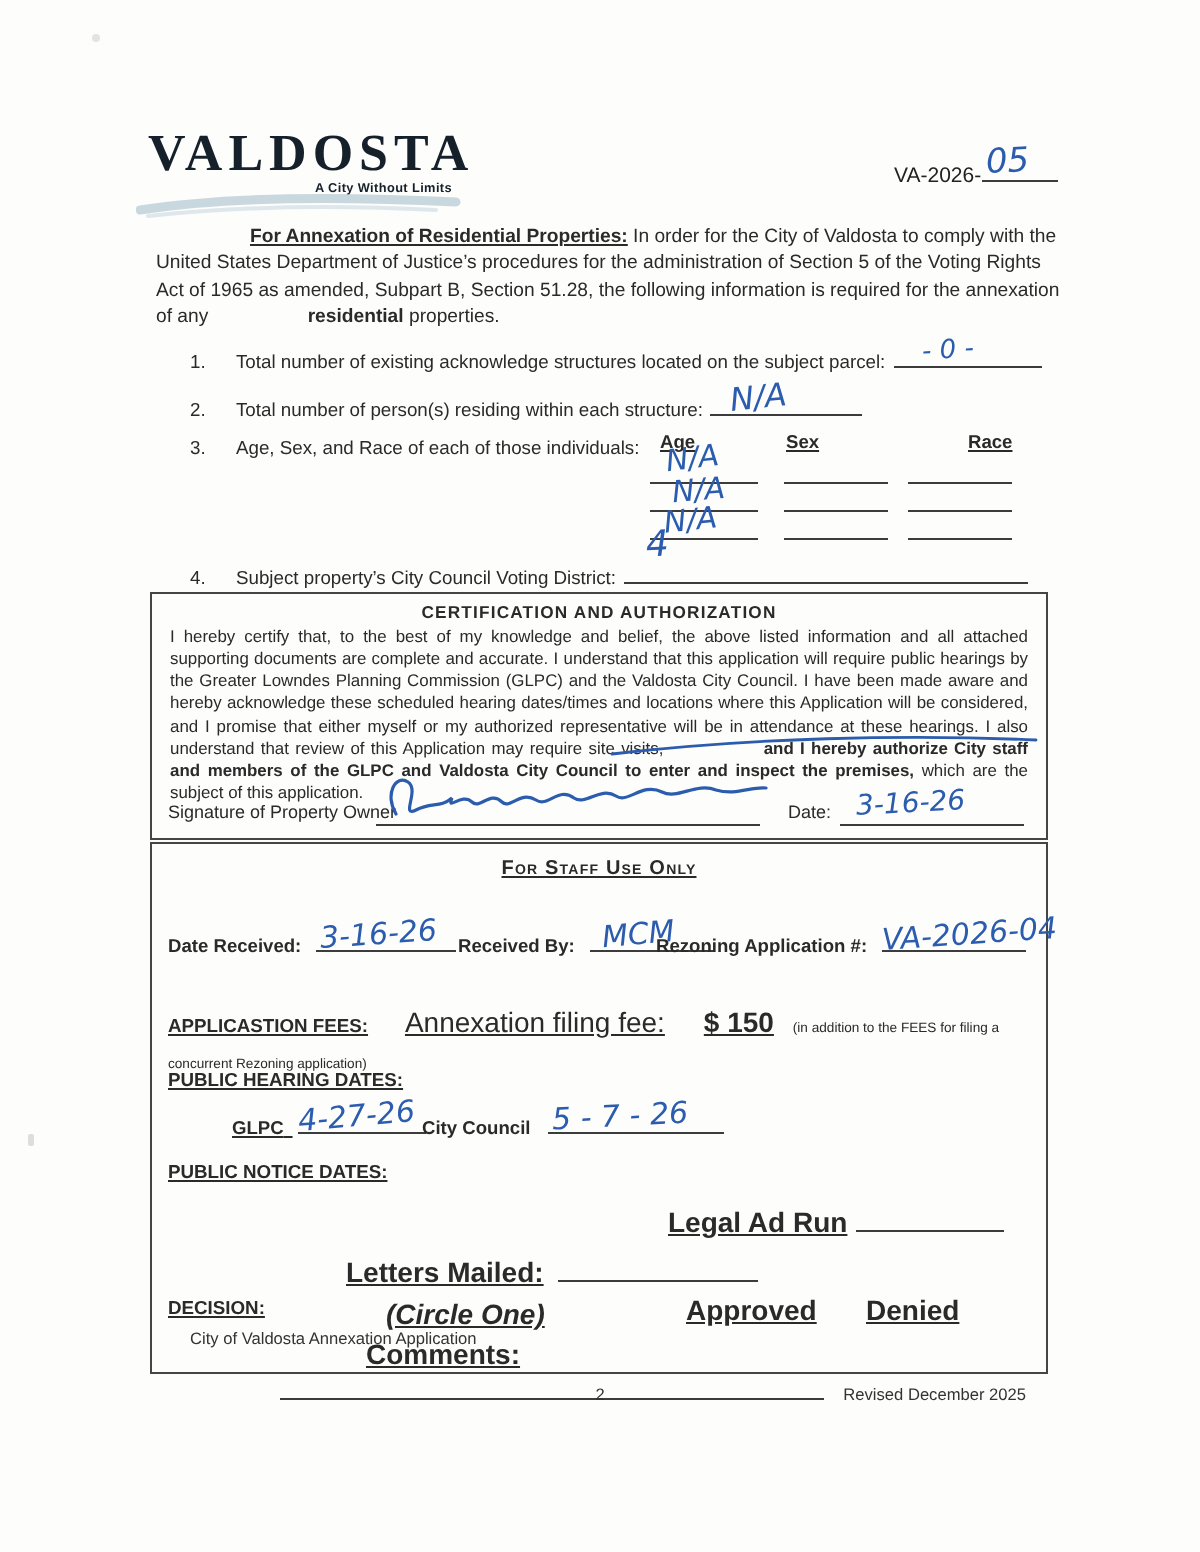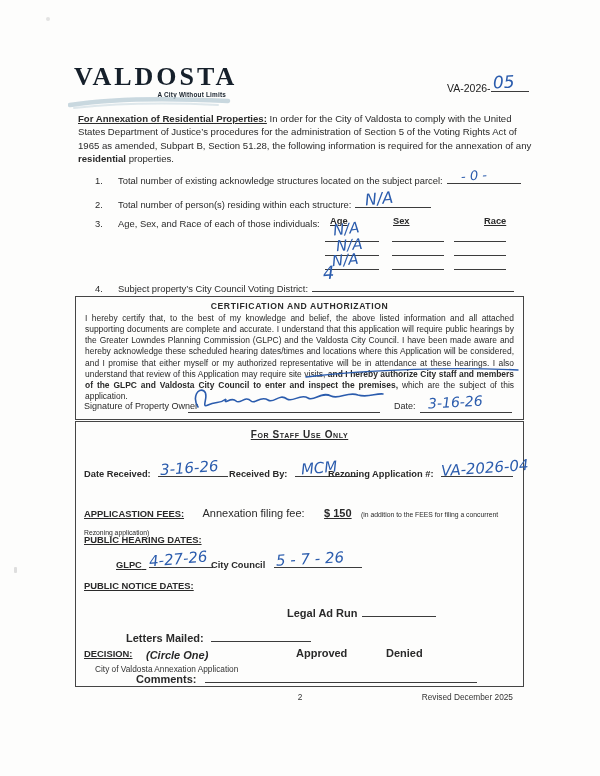--- a/index.html
+++ b/index.html
@@ -2,21 +2,21 @@
 <html style="--ink: #2b5cad; --text: #2a2a2a; --logo: #16202b; --swoosh: #b7cbd6; --line: #3c3c3c;"><head>
 <meta charset="utf-8">
 <style>
   :root{
     --ink:#2b5cad; --text:#2a2a2a; --logo:#16202b; --swoosh:#b7cbd6; --line:#3c3c3c;
   }
   html,body{margin:0;padding:0;background:#e9e9e9;}
   .page{position:relative;width:600px;height:776px;background:#fdfdfc;margin:0 auto;
         font-family:"Liberation Sans", sans-serif;color:var(--text);overflow:hidden;}
   .abs{position:absolute;}
-  .b{font-weight:bold;}
+  .b{font-weight:bold;margin-left:47px;}
   .i{font-style:italic;}
   .u{text-decoration:underline;}
   .hw{font-family:"DejaVu Sans", sans-serif;font-style:italic;color:var(--ink);
       white-space:nowrap;line-height:1;display:inline-block;}
   .ln{display:inline-block;border-bottom:1.2px solid var(--line);height:11px;
       position:relative;vertical-align:baseline;}
   .ln .hw{position:absolute;bottom:-1px;}
   .rule{position:absolute;border-top:1.2px solid var(--line);height:0;}
   .speck{position:absolute;background:#c9c9c9;border-radius:50%;}
   
@@ -32,21 +32,21 @@
   .item .num{width:16px;margin-right:7px;}
   .colhead{font-size:9.3px;font-weight:bold;text-decoration:underline;}
   
   .formbox{position:absolute;left:75px;width:447px;border:1.2px solid #454545;background:transparent;}
   .cert-title{font-size:8.6px;font-weight:bold;letter-spacing:.6px;text-align:center;}
   .cert-body{font-size:8.45px;line-height:11.15px;text-align:justify;}
   .sig-label{font-size:9px;}
   .staff-head{font-size:10px;font-weight:bold;font-variant:small-caps;
               text-decoration:underline;letter-spacing:.6px;}
   .staff-label{font-size:9.3px;font-weight:bold;}
-  .staff-plain{font-size:11px;}
+  .staff-plain{font-size:14px;text-decoration:underline;}
   .sec-head{font-size:9.4px;font-weight:bold;text-decoration:underline;}
   .note{font-size:6.8px;}
   .footer-text{font-size:8.3px;color:#333;}
   svg{display:block;}
 </style>
 </head>
 <body>
 
 <div class="page">
 

